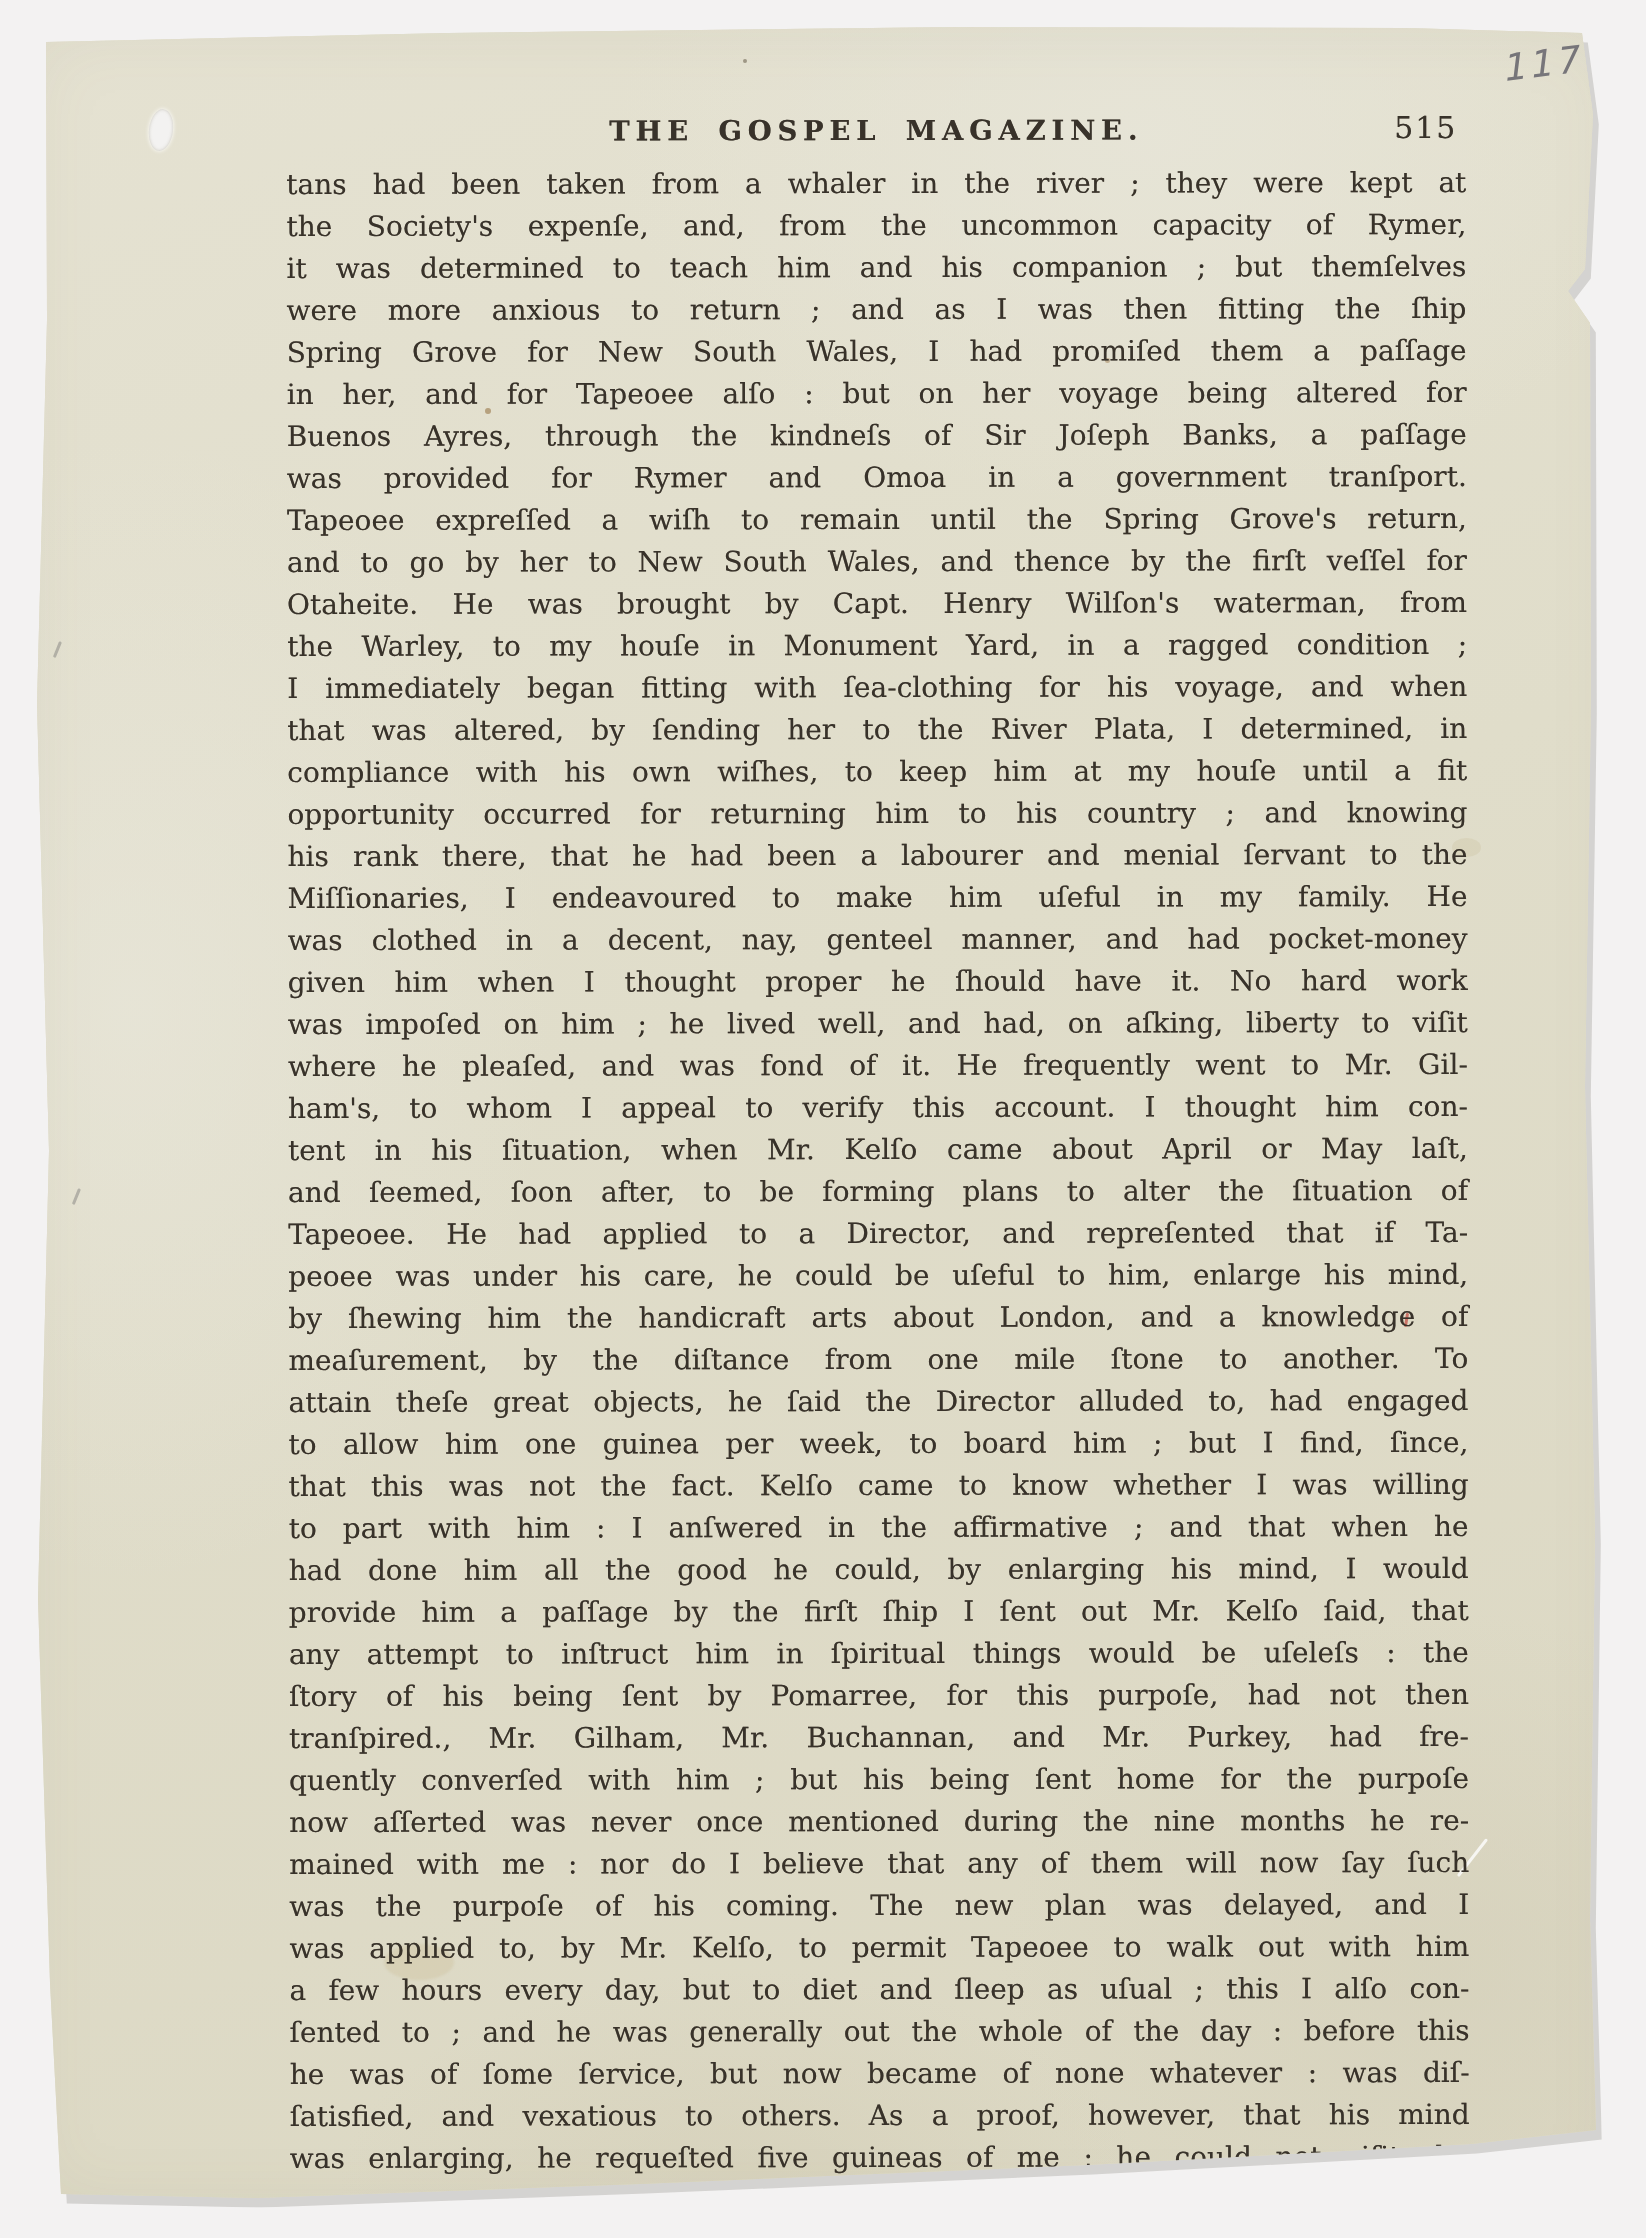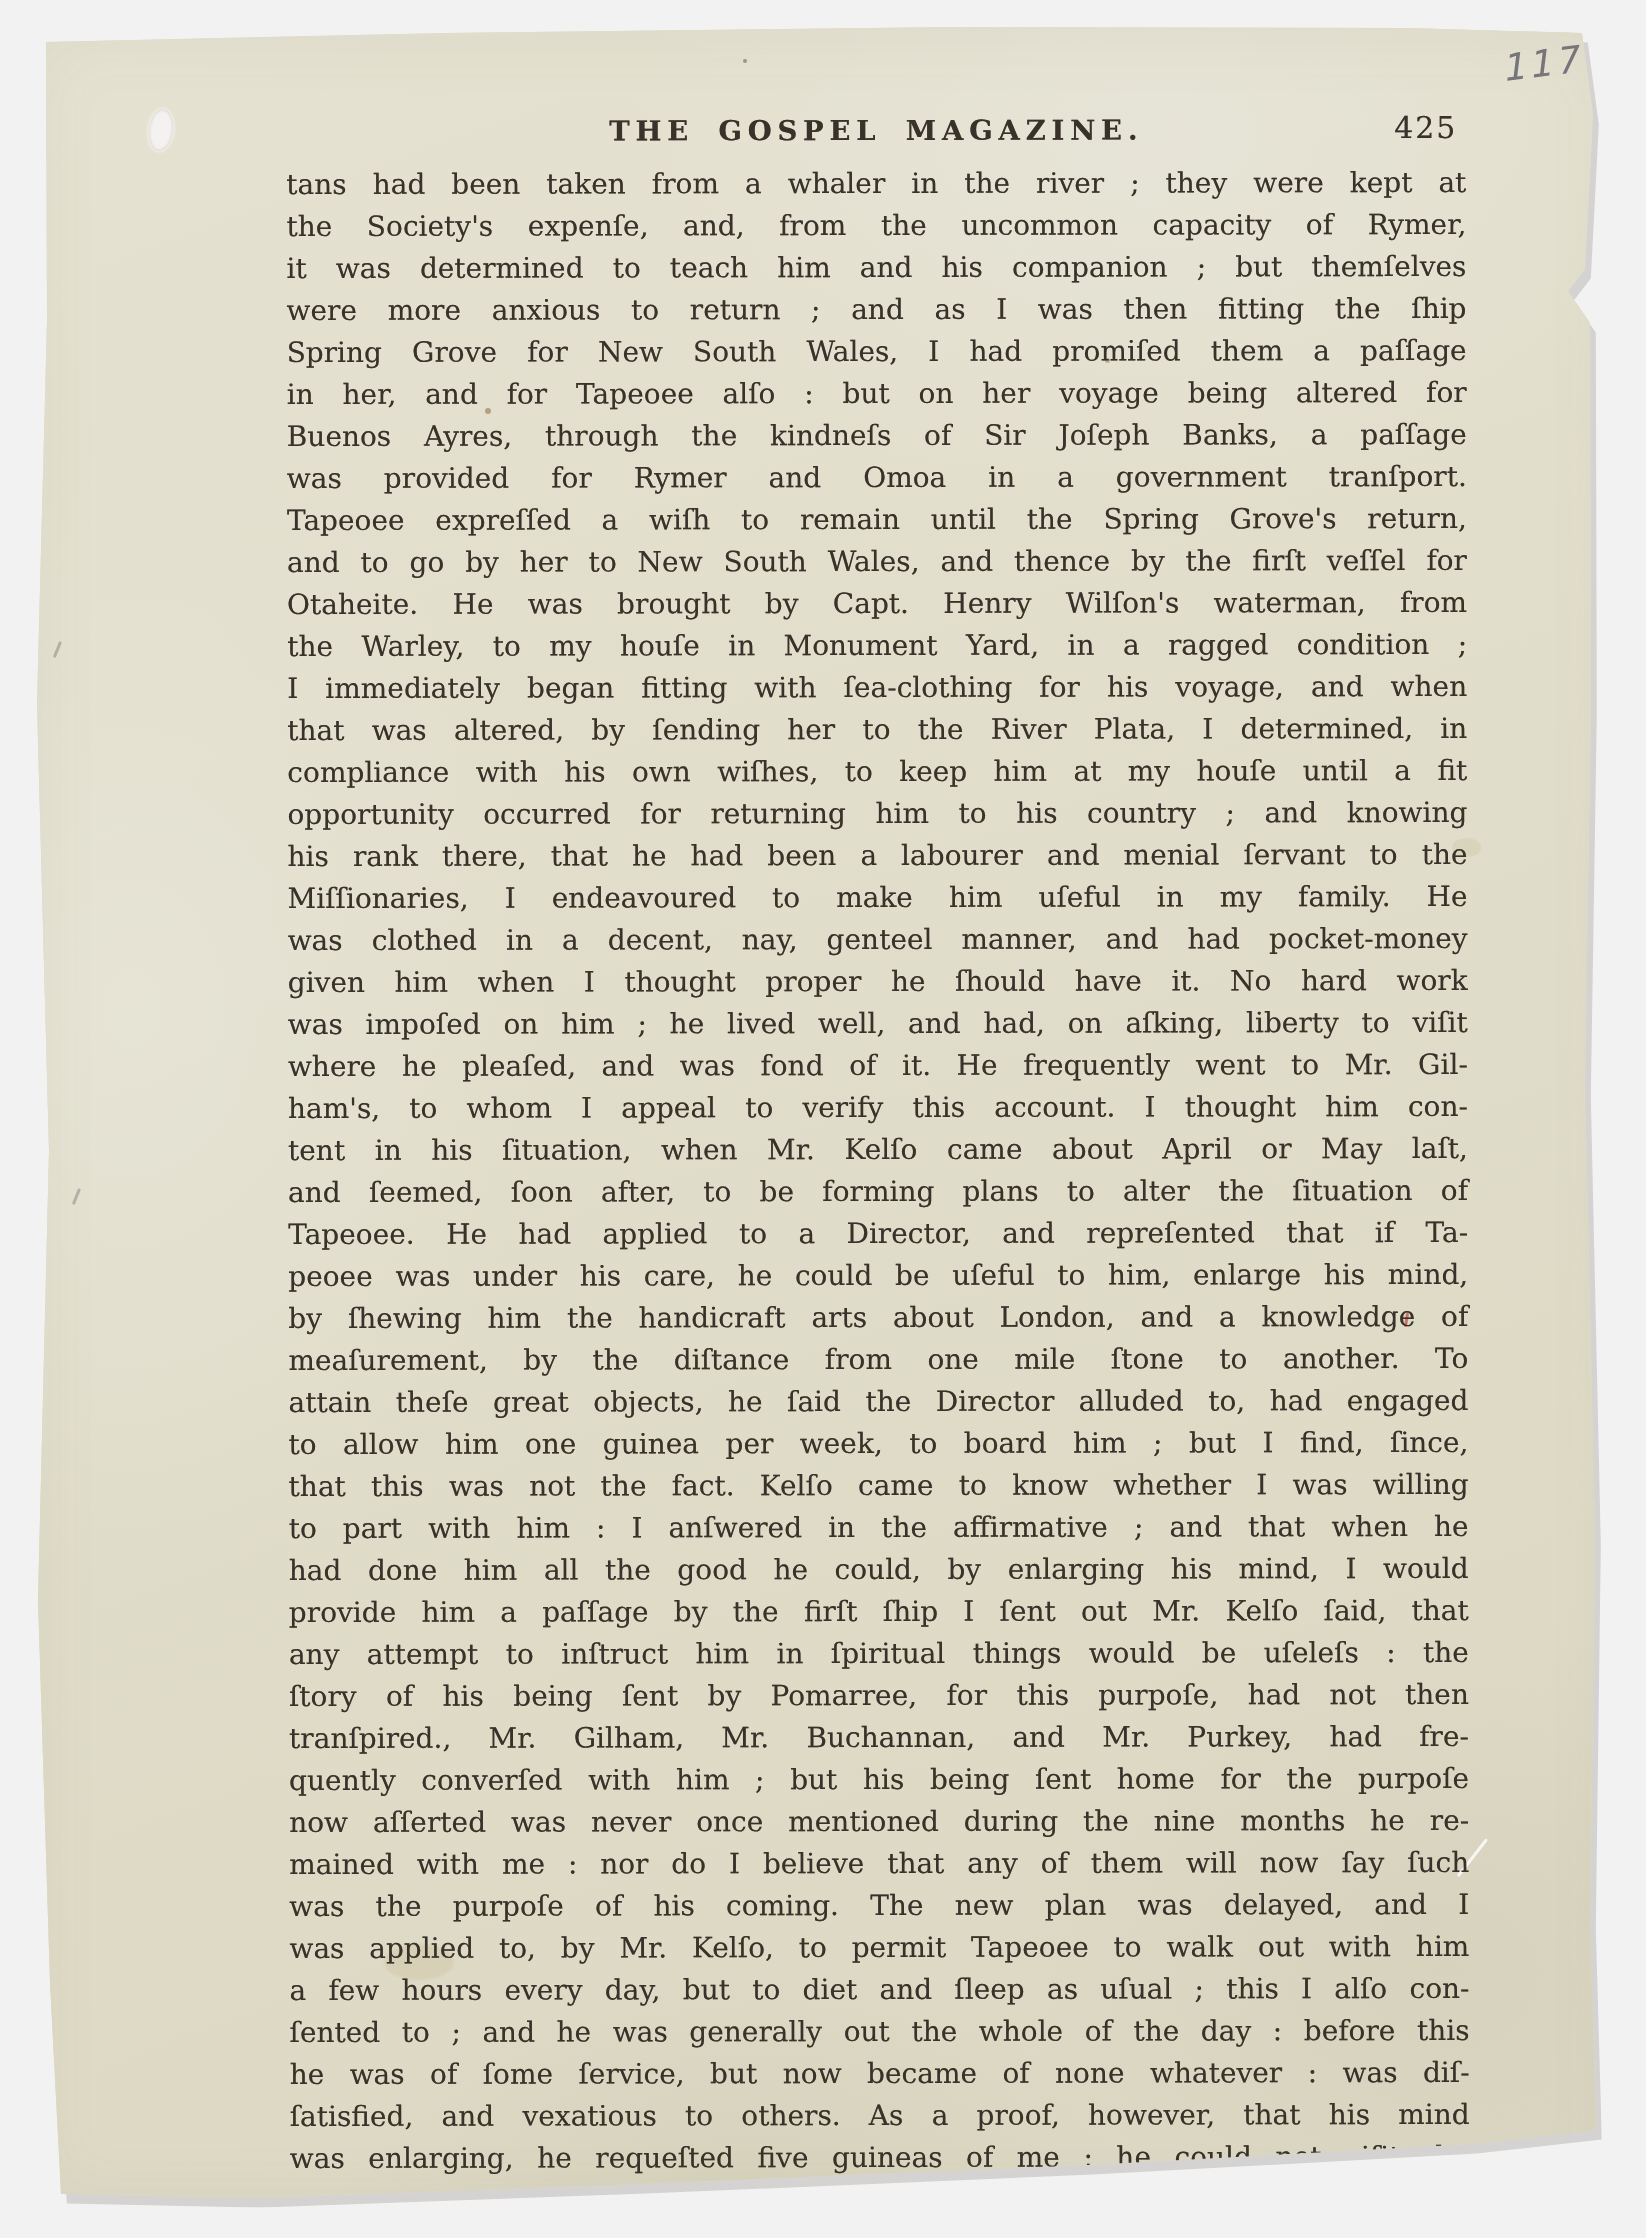--- a/index.html
+++ b/index.html
@@ -154,21 +154,21 @@
   <span class="speck stain-b"></span>
   <span class="red-tick"></span>
   <span class="fiber"></span>
   <span class="pencil-mark pm-a"></span>
   <span class="pencil-mark pm-b"></span>
 
   <div class="text-block">
 
     <div class="header-row">
       <span class="running-title">THE GOSPEL MAGAZINE.</span>
-      <span class="page-number">425</span>
+      <span class="page-number">515</span>
     </div>
 
     <div class="body-text">
       <div class="line">tans had been taken from a whaler in the river ; they were kept at</div>
       <div class="line">the Society's expenſe, and, from the uncommon capacity of Rymer,</div>
       <div class="line">it was determined to teach him and his companion ; but themſelves</div>
       <div class="line">were more anxious to return ; and as I was then fitting the ſhip</div>
       <div class="line">Spring Grove for New South Wales, I had promiſed them a paſſage</div>
       <div class="line">in her, and for Tapeoee alſo : but on her voyage being altered for</div>
       <div class="line">Buenos Ayres, through the kindneſs of Sir Joſeph Banks, a paſſage</div>

